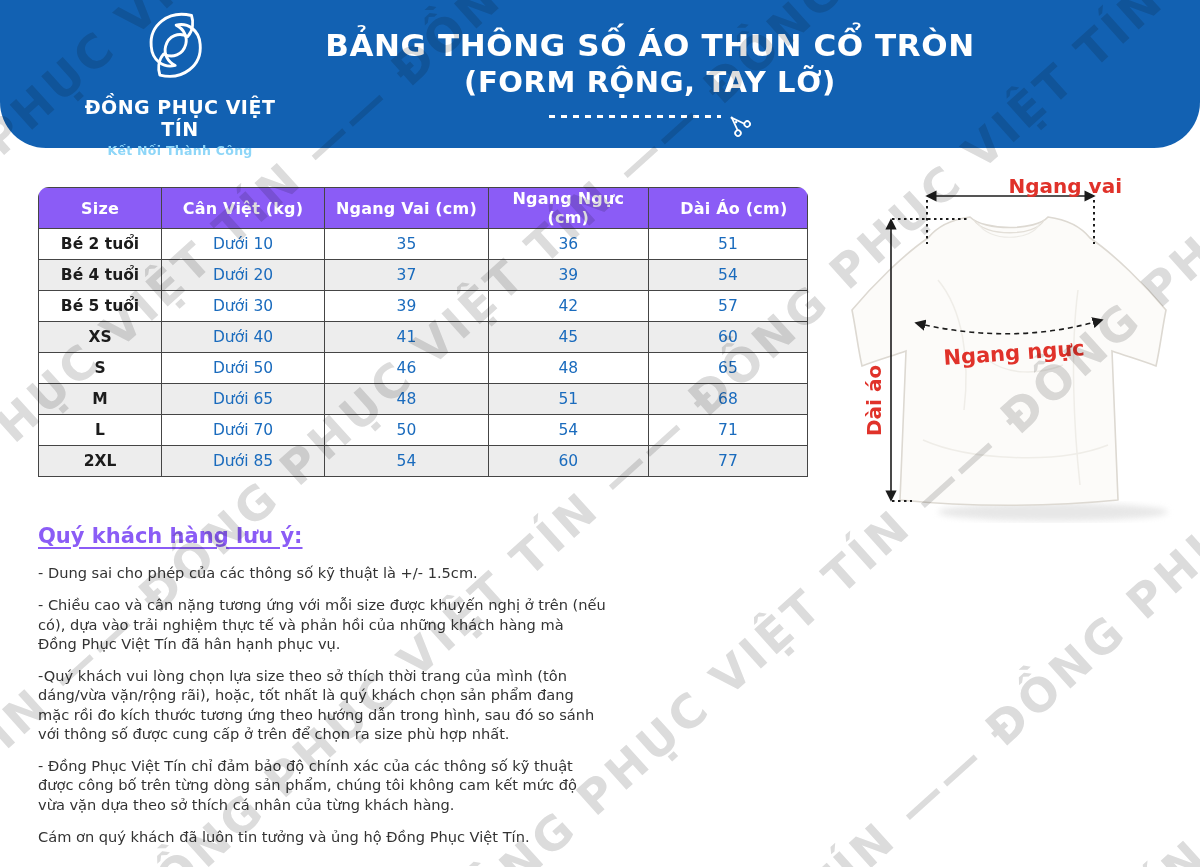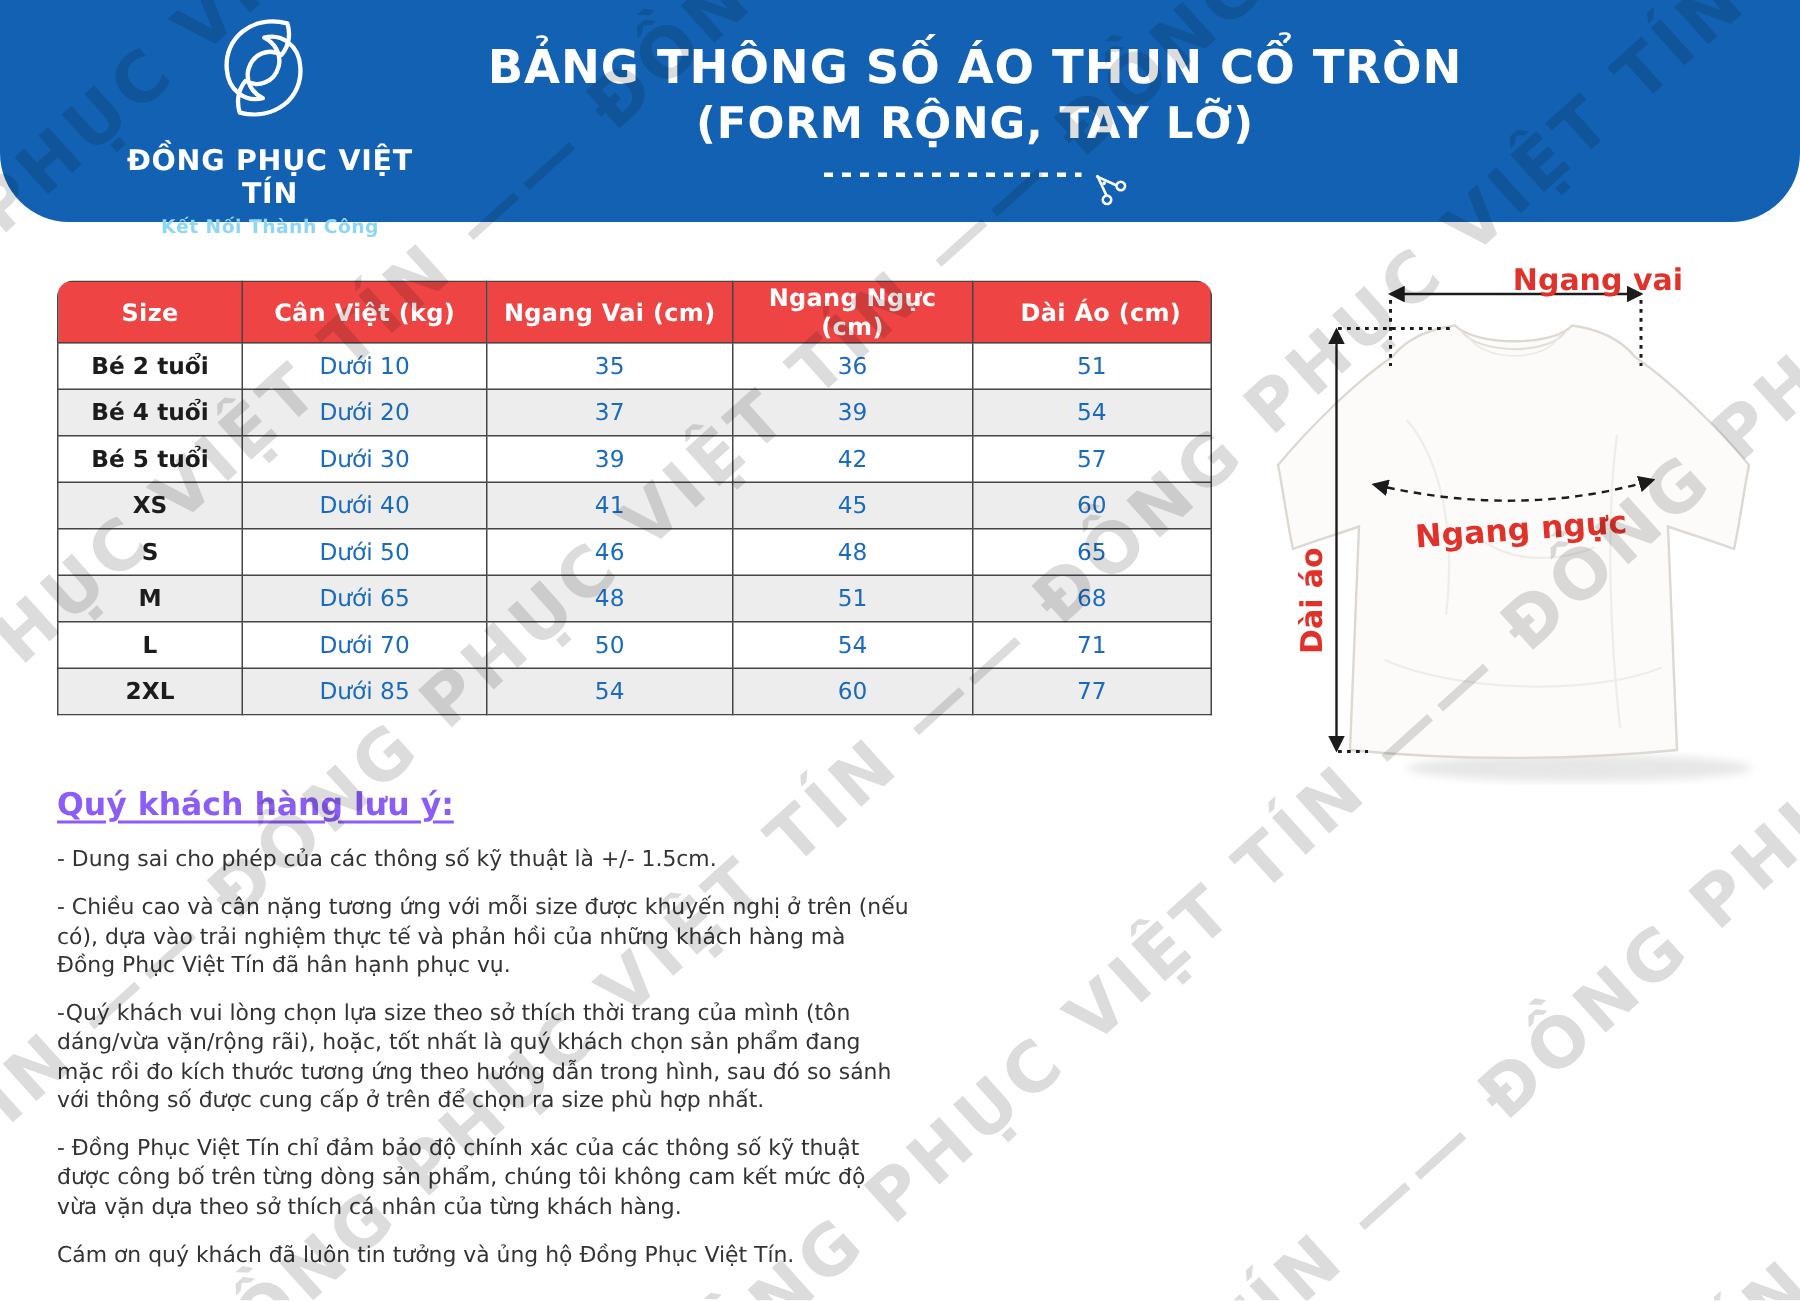--- a/index.html
+++ b/index.html
@@ -24,21 +24,21 @@
     background:repeating-linear-gradient(90deg,#fff 0 6px,transparent 6px 12px);}
   .scissors{transform:rotate(45deg);margin-top:2px;}
   
   .table-wrap{
     position:absolute;left:38px;top:187px;width:770px;z-index:1;
     border-radius:11px 11px 0 0;overflow:hidden;
   }
   table.size{border-collapse:collapse;width:100%;}
   table.size th,table.size td{border:1px solid #454545;text-align:center;padding:0;}
   table.size th{
-    background:#ef4444;color:#ffffff;font-weight:600;font-size:16px;height:40px;letter-spacing:.2px;
+    background:#8b5cf6;color:#ffffff;font-weight:600;font-size:16px;height:40px;letter-spacing:.2px;
   }
   table.size td{height:30px;font-size:15.5px;background:#ffffff;}
   table.size tr:nth-child(even) td{background:#ededed;}
   td.c-size{color:#1c1c1c;font-weight:bold;font-size:15.5px;}
   td.c-val{color:#1a6bbd;font-weight:500;}
   table.size th:nth-child(1){width:16%;}
   table.size th:nth-child(2){width:21.2%;}
   table.size th:nth-child(3){width:21.3%;}
   table.size th:nth-child(4){width:20.8%;}
   table.size th:nth-child(5){width:20.7%;padding-left:12px;}

